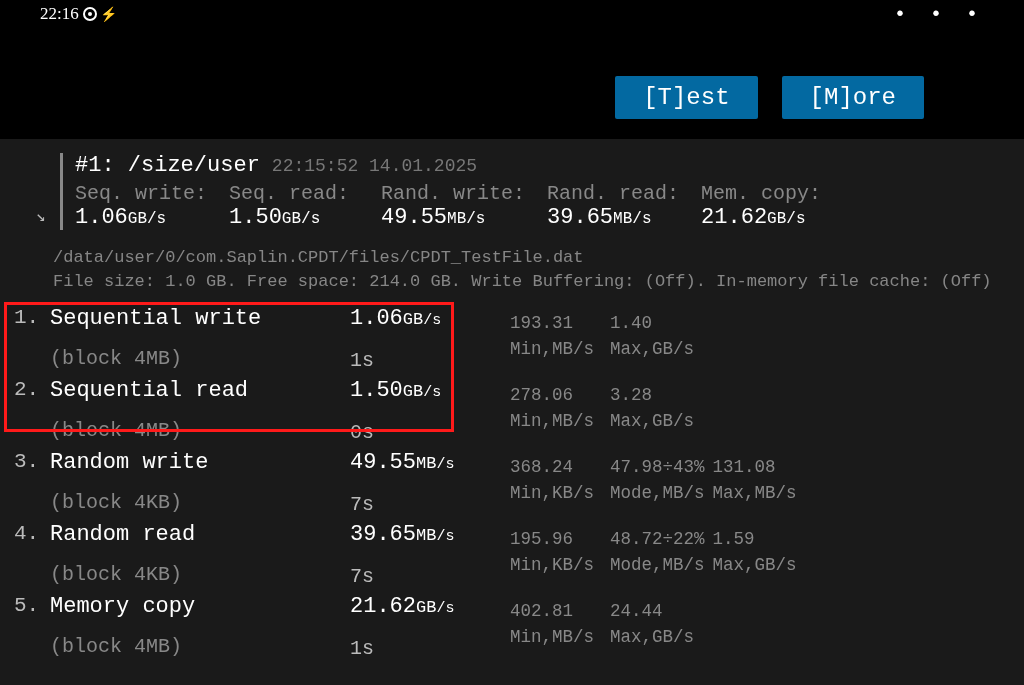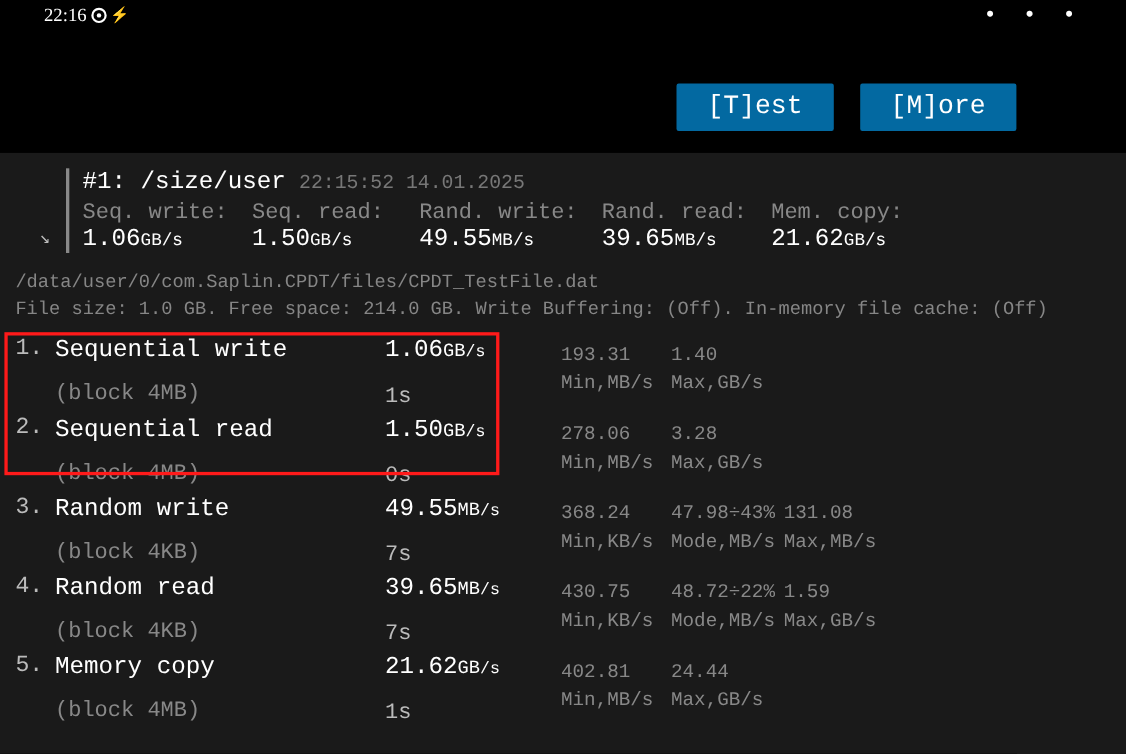--- a/index.html
+++ b/index.html
@@ -68,20 +68,21 @@
   }
   .scol { min-width: 130px; }
   .scol-label { color:#888; font-size:20px; }
   .scol-val { color:#fff; font-size:22px; }
   .unit { font-size:16px; }
   .meta-lines {
     color:#868686;
     font-size:17px;
     padding: 2px 10px 6px 14px;
     line-height:1.4;
+    margin-left:39px;
   }
   .test-rows { position:relative; }
   .highlight-box {
     position:absolute;
     left:4px; top:2px;
     width:450px; height:130px;
     border:3px solid #ff1a1a;
     pointer-events:none;
   }
   .trow {
@@ -230,21 +231,21 @@
         <div class="tname-block">
           <div class="tname">Random read</div>
           <div class="tblock">(block 4KB)</div>
         </div>
         <div class="tval-block">
           <div class="tval">39.65<span class="u1">MB</span><span class="u2">/s</span></div>
           <div class="tdur">7s</div>
         </div>
         <div class="tstats">
           <div class="srow">
-            <span class="cell">430.75</span>
+            <span class="cell">195.96</span>
             <span class="cell">48.72÷22%</span>
             <span class="cell">1.59</span>
           </div>
           <div class="srow">
             <span class="cell">Min,KB/s</span>
             <span class="cell">Mode,MB/s</span>
             <span class="cell">Max,GB/s</span>
           </div>
         </div>
       </div>

